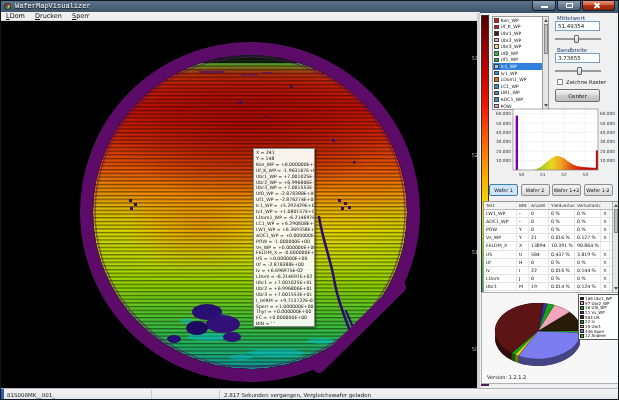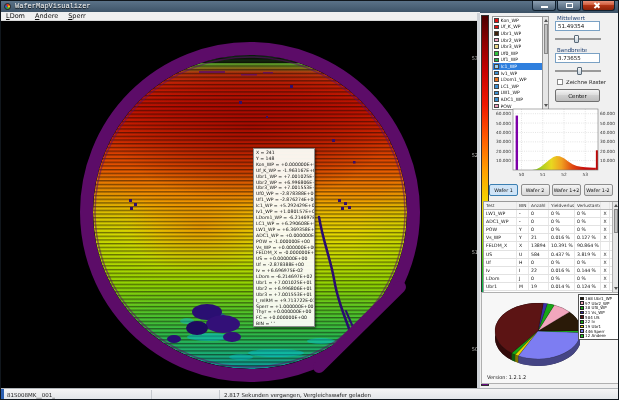--- a/index.html
+++ b/index.html
@@ -117,21 +117,21 @@
       <div class="capbtn" id="btn-max">
           <div class="glyph"></div>
         </div>
       <div class="capbtn" id="btn-close">
           <div class="glyph-a"></div>
           <div class="glyph-b"></div>
         </div>
     </div>
   </div>
 
-  <div id="menubar"><span class="menu-item">LDom</span><span class="menu-item">Andere</span><span class="menu-item">Sperr</span></div>
+  <div id="menubar"><span class="menu-item">LDom</span><span class="menu-item">Drucken</span><span class="menu-item">Sperr</span></div>
 
   <div id="map-area">
     <svg id="wafer-svg" width="479" height="367" viewBox="0 0 479 367">
       <defs>
         <linearGradient id="wg" x1="0" y1="33" x2="0" y2="350" gradientUnits="userSpaceOnUse">
           <stop offset="0" stop-color="#1fa35f"></stop>
             <stop offset="0.035" stop-color="#55ae28"></stop>
           <stop offset="0.06" stop-color="#bb3a0e"></stop>
             <stop offset="0.10" stop-color="#c92202"></stop>
           <stop offset="0.17" stop-color="#c21200"></stop>

